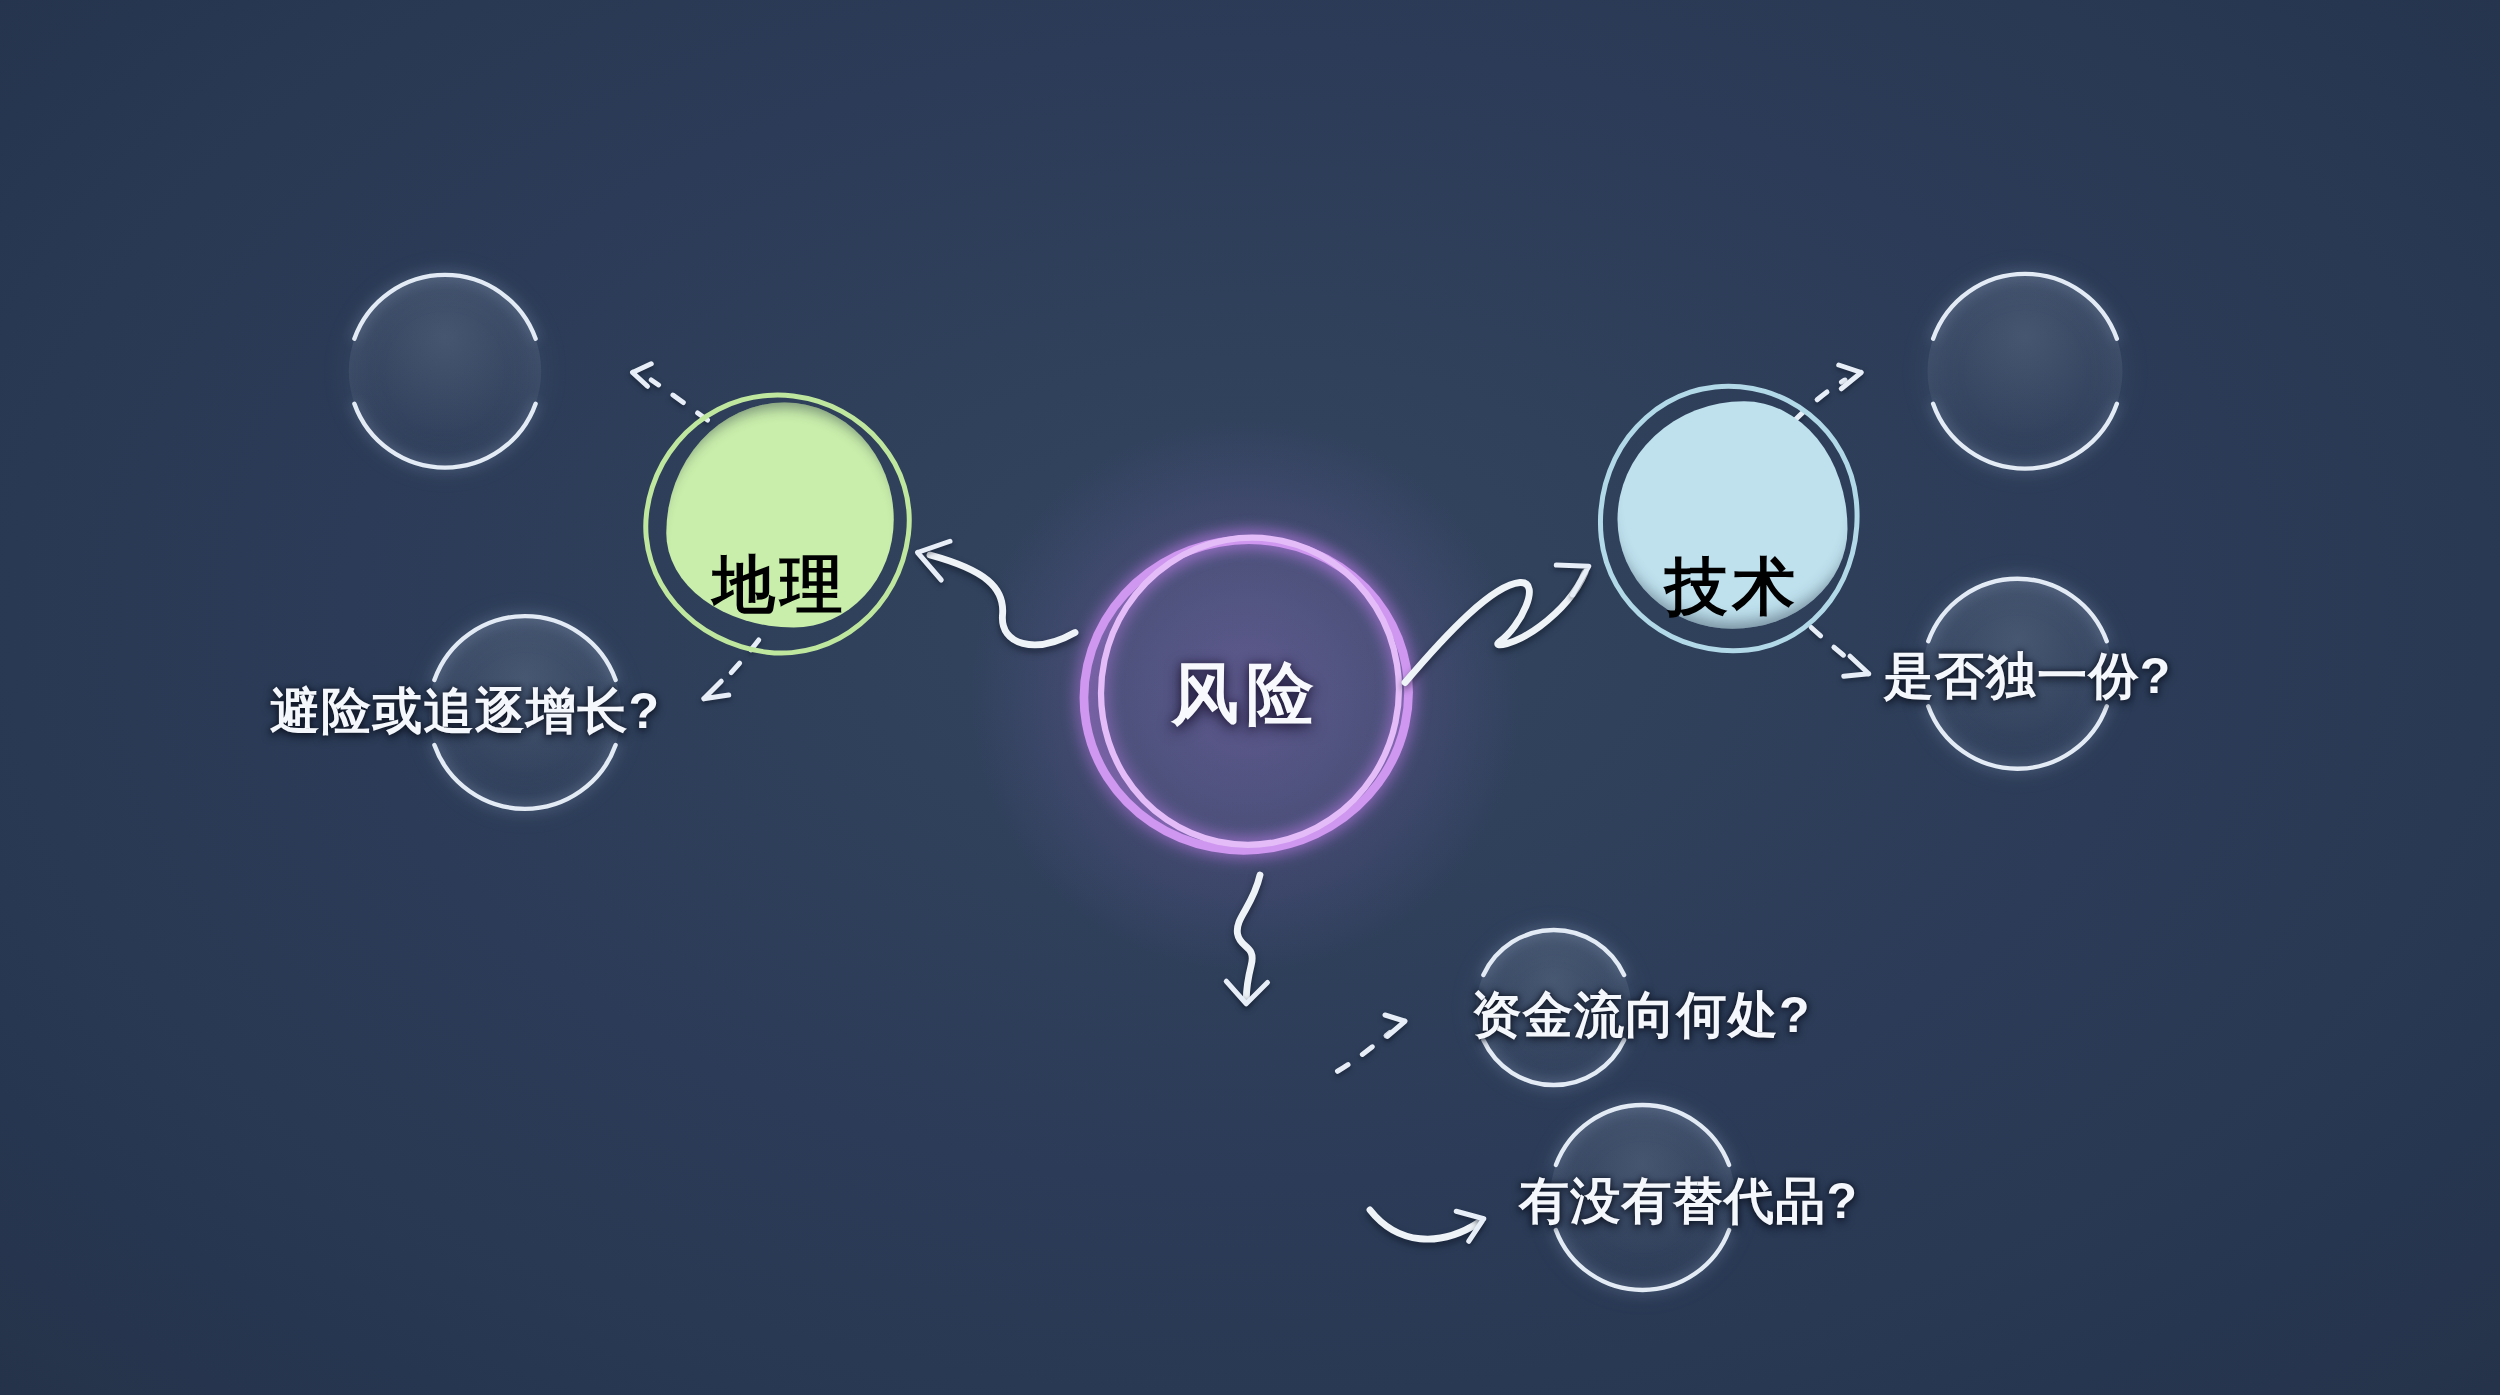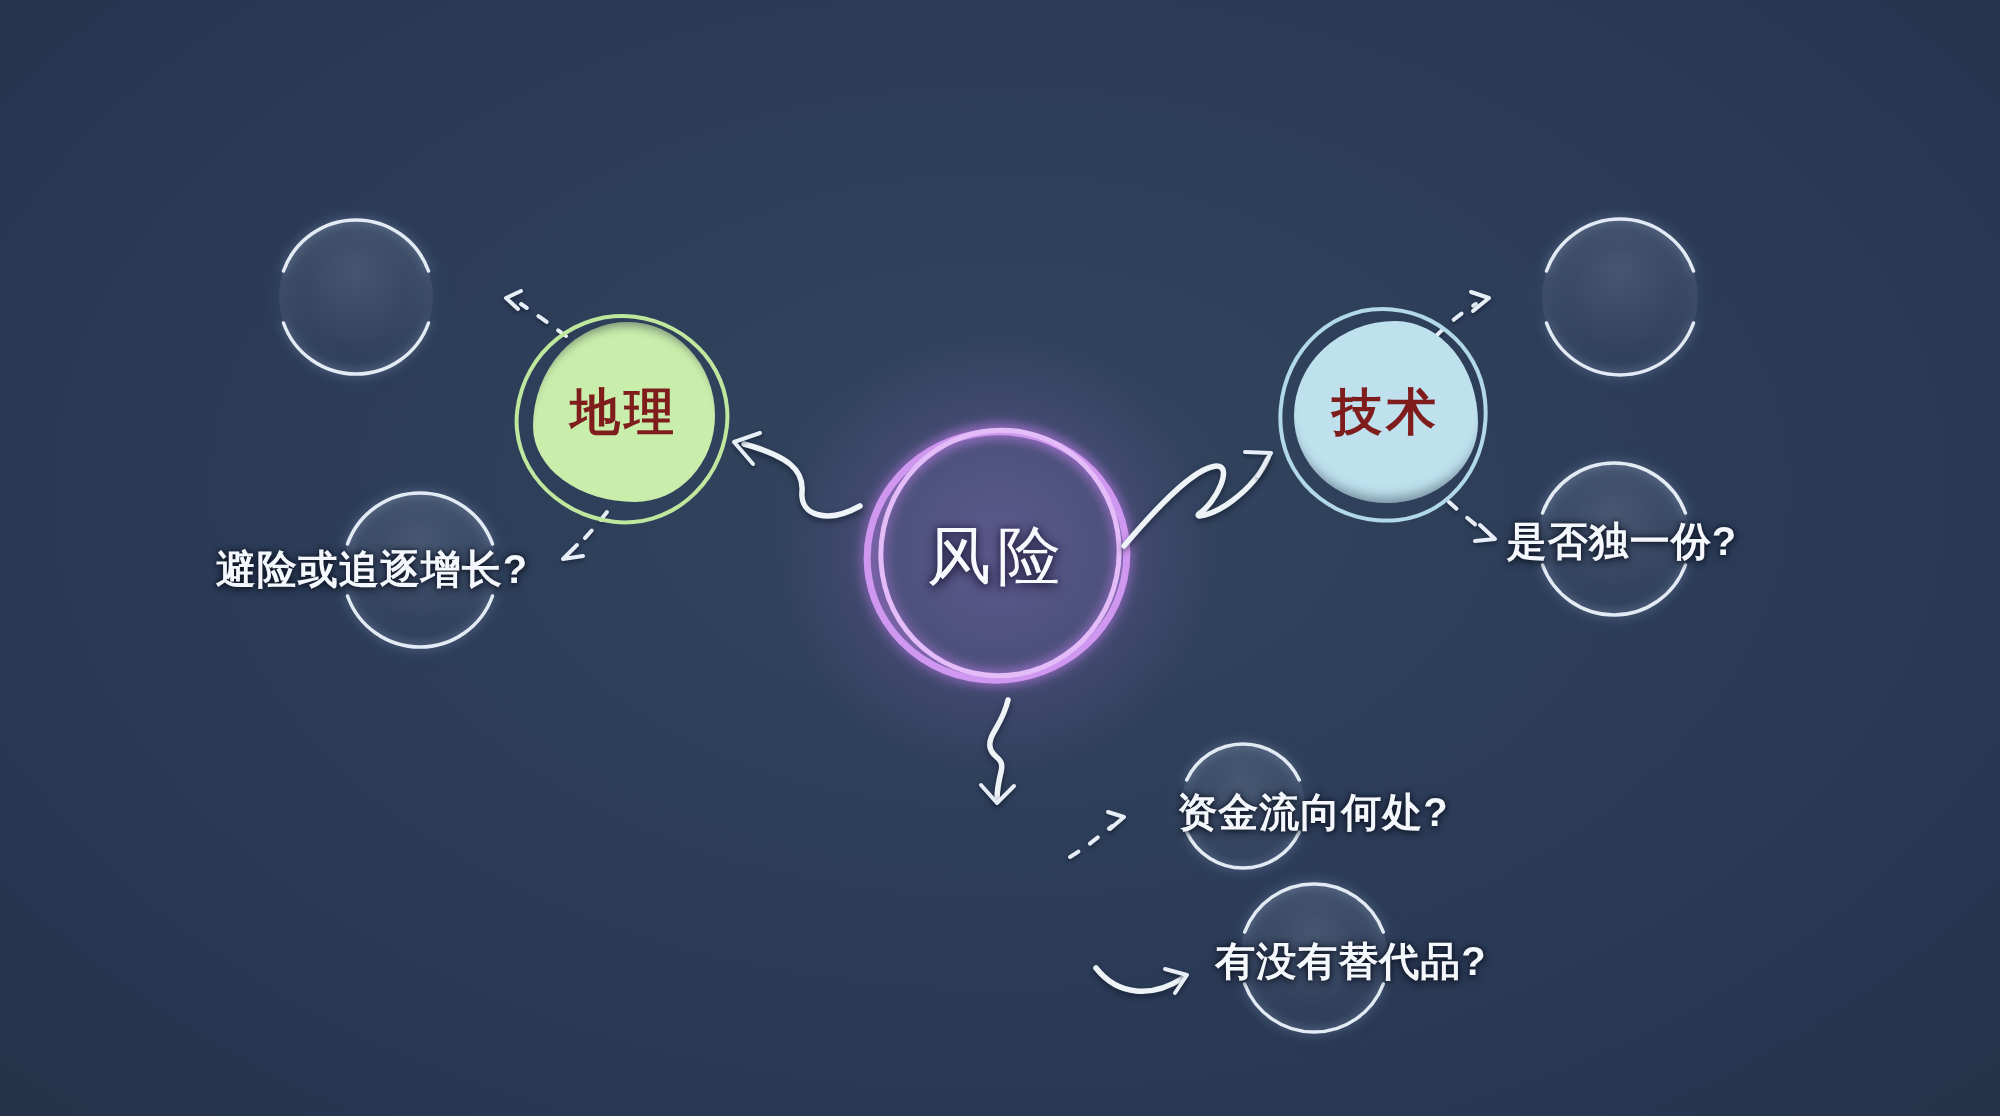--- a/index.html
+++ b/index.html
@@ -16,27 +16,27 @@
     text-shadow:0 3px 12px rgba(8,14,26,.65);
   }
   
   .center-glow{
     position:absolute;left:767px;top:326px;width:460px;height:460px;border-radius:50%;
     background:radial-gradient(circle, rgba(172,122,226,.30) 0%, rgba(172,122,226,.13) 42%, rgba(172,122,226,0) 68%);
     pointer-events:none;
   }
   .center-label{
     position:absolute;left:997px;top:556px;transform:translate(-50%,-50%);
-    font-size:64px;font-weight:400;color:#f7f9fd;letter-spacing:6px;white-space:nowrap;
+    font-size:54px;font-weight:700;color:#f7f9fd;letter-spacing:6px;white-space:nowrap;
     text-shadow:0 3px 12px rgba(16,10,36,.8),0 0 6px rgba(30,16,50,.5);
   }
   
   .factor{
-    position:absolute;display:flex;align-items:center;justify-content:center;
-    font-weight:800;font-size:50px;color:#7f1d1d;letter-spacing:4px;white-space:nowrap;
+    position:absolute;display:flex;align-items:flex-end;justify-content:center;
+    font-weight:800;font-size:50px;color:#000000;letter-spacing:4px;white-space:nowrap;
   }
   .factor .ring{position:absolute;border-radius:50% 50% 48% 52%/52% 48% 52% 48%;pointer-events:none;}
   #node-geography{left:533px;top:322px;width:182px;height:180px;background:#c9eeab;
     border-radius:52% 48% 44% 56%/58% 52% 48% 42%;
     box-shadow:inset 0 12px 10px -8px rgba(28,40,60,.45);}
   #node-geography .ring{inset:-8px -14px -22px -18px;border:4px solid #bfe79d;transform:rotate(7deg);}
   #node-technology{left:1294px;top:321px;width:184px;height:182px;background:#bfe1ee;
     border-radius:55% 45% 50% 50%/52% 56% 44% 48%;
     box-shadow:inset 0 -14px 12px -9px rgba(28,40,60,.45);}
   #node-technology .ring{inset:-14px -10px -20px -16px;border:4px solid #b2d9e7;transform:rotate(-6deg);}

